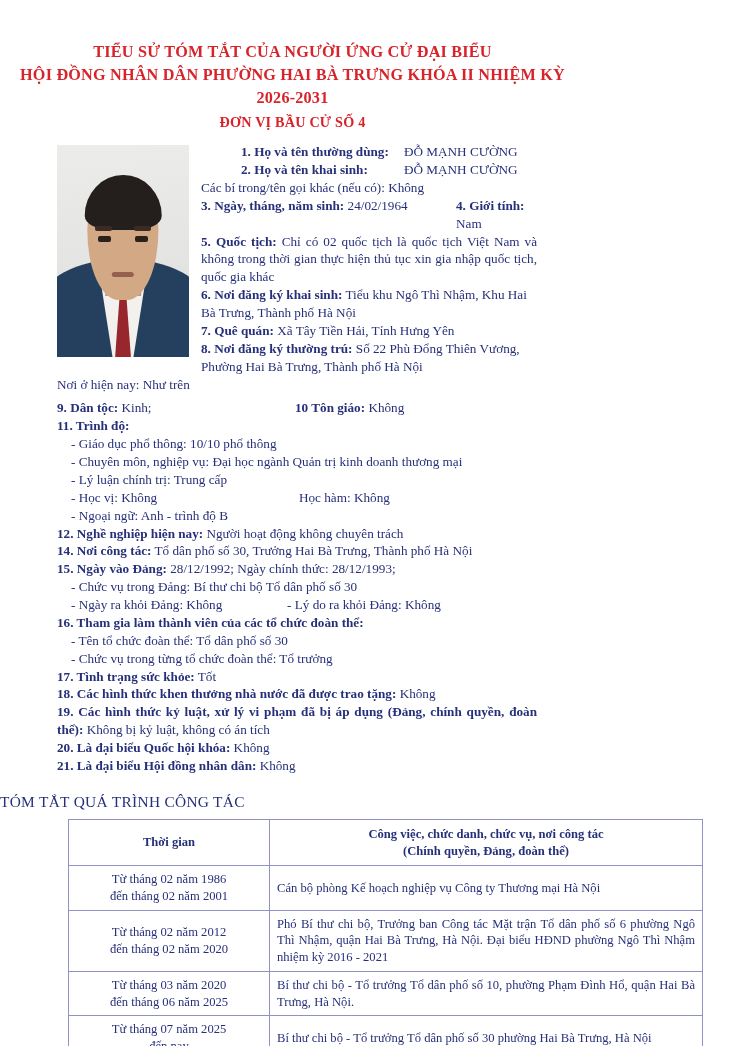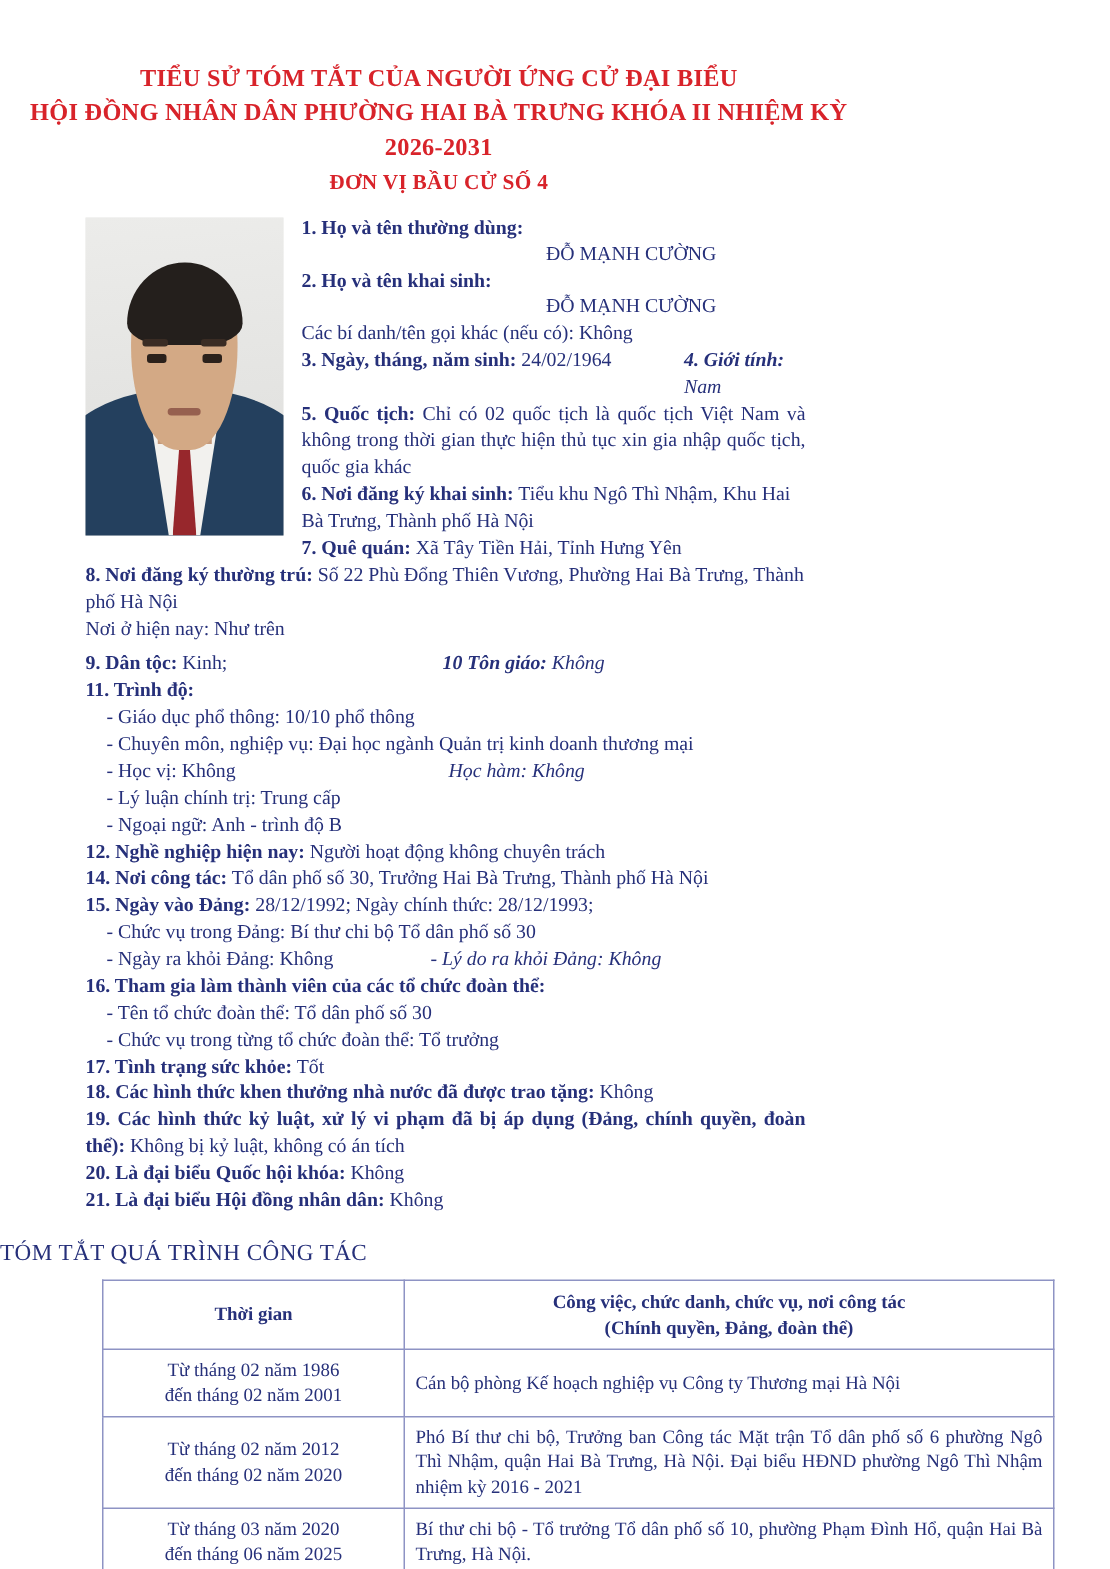--- a/index.html
+++ b/index.html
@@ -139,28 +139,28 @@
     left: 50%; top: 60%;
     transform: translateX(-50%);
     width: 17%; height: 2.2%;
     background: #96604f;
     border-radius: 3px;
   }
 
   p.ln { margin: 0; }
   .ind { padding-left: 14px; }
   b { font-weight: bold; }
-  .val { font-weight: normal; margin-top: 17px; }
+  .val { font-weight: normal; }
 
   .two-col {
     display: flex;
   }
-  .lbl-name { width: 163px; flex: 0 0 163px; font-weight: bold; }
+  .lbl-name { width: 163px; flex: 0 0 163px; font-weight: bold; margin-left: 40px; }
   .c2-a { width: 255px; flex: 0 0 255px; }
-  .c2-b { flex: 1; font-style: italic; }
+  .c2-b { flex: 1; }
   .c-hocvi { width: 228px; flex: 0 0 228px; }
   .c-dantoc { width: 238px; flex: 0 0 238px; }
   .c-ngayra { width: 216px; flex: 0 0 216px; }
 
   .justify { text-align: justify; }
 
   
   .section-title {
     text-align: left;
     font-size: 15.4px;
@@ -234,21 +234,21 @@
     <p class="ln two-col">
       <span class="lbl-name">1. Họ và tên thường dùng:</span>
       <span class="val">ĐỖ MẠNH CƯỜNG</span>
     </p>
 
     <p class="ln two-col">
       <span class="lbl-name">2. Họ và tên khai sinh:</span>
       <span class="val">ĐỖ MẠNH CƯỜNG</span>
     </p>
 
-    <p class="ln">Các bí danh/tên gọi khác (nếu có): Không</p>
+    <p class="ln">Các bí trong/tên gọi khác (nếu có): Không</p>
 
     <p class="ln two-col">
       <span class="c2-a"><b>3. Ngày, tháng, năm sinh:</b> <span>24/02/1964</span></span>
       <span class="c2-b"><b>4. Giới tính:</b> <span>Nam</span></span>
     </p>
 
     <p class="ln justify"><b>5. Quốc tịch:</b> <span>Chỉ có 02 quốc tịch là quốc tịch Việt Nam và không trong thời gian thực hiện thủ tục xin gia nhập quốc tịch, quốc gia khác</span></p>
 
     <p class="ln"><b>6. Nơi đăng ký khai sinh:</b> <span>Tiểu khu Ngô Thì Nhậm, Khu Hai Bà Trưng, Thành phố Hà Nội</span></p>
 
@@ -261,25 +261,25 @@
     <div style="clear: both; height: 0;"></div>
 
     <p class="ln two-col" style="margin-top:6px">
       <span class="c-dantoc"><b>9. Dân tộc:</b> <span>Kinh;</span></span>
       <span class="c2-b"><b>10 Tôn giáo:</b> <span>Không</span></span>
     </p>
 
     <p class="ln"><b>11. Trình độ:</b></p>
     <p class="ln ind">- Giáo dục phổ thông: 10/10 phổ thông</p>
     <p class="ln ind">- Chuyên môn, nghiệp vụ: Đại học ngành Quản trị kinh doanh thương mại</p>
+    <p class="ln ind">- Lý luận chính trị: Trung cấp</p>
     <p class="ln ind two-col">
       <span class="c-hocvi">- Học vị: Không</span>
       <span class="c2-b">Học hàm: Không</span>
     </p>
-    <p class="ln ind">- Lý luận chính trị: Trung cấp</p>
     <p class="ln ind">- Ngoại ngữ: Anh - trình độ B</p>
 
     <p class="ln"><b>12. Nghề nghiệp hiện nay:</b> <span>Người hoạt động không chuyên trách</span></p>
 
 
     <p class="ln"><b>14. Nơi công tác:</b> <span>Tổ dân phố số 30, Trưởng Hai Bà Trưng, Thành phố Hà Nội</span></p>
 
     <p class="ln"><b>15. Ngày vào Đảng:</b> <span>28/12/1992;  Ngày chính thức: 28/12/1993;</span></p>
     <p class="ln ind">- Chức vụ trong Đảng: Bí thư chi bộ Tổ dân phố số 30</p>
     <p class="ln ind two-col">

